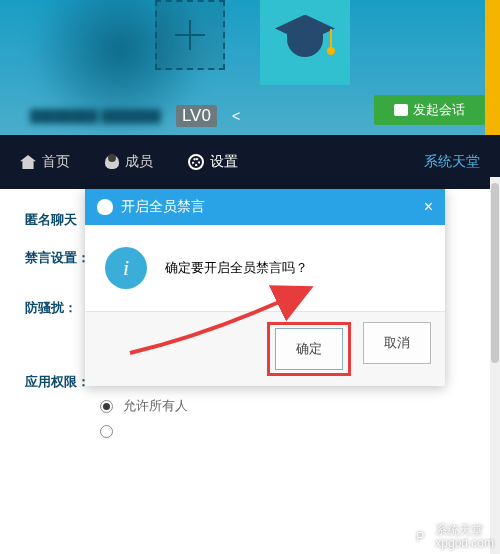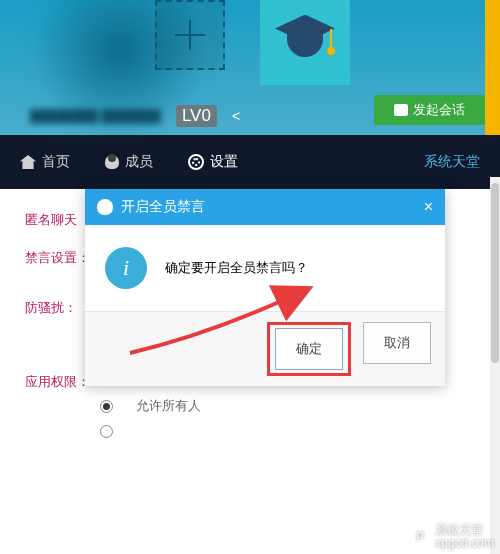--- a/index.html
+++ b/index.html
@@ -33,27 +33,27 @@
 .nav-item.active { color: #fff; text-align: right; }
 .ico-home { width: 16px; height: 14px; background: currentColor; clip-path: polygon(50% 0, 100% 45%, 85% 45%, 85% 100%, 15% 100%, 15% 45%, 0 45%); }
 .ico-user { width: 14px; height: 14px; background: currentColor; border-radius: 50% 50% 40% 40%; position: relative; }
 .ico-user::before { content: ""; position: absolute; top: -1px; left: 3px; width: 8px; height: 8px; background: #3e3e3e; border-radius: 50%; }
 .ico-gear { width: 16px; height: 16px; border: 2px solid currentColor; border-radius: 50%; position: relative; }
 .ico-gear::before { content: ""; position: absolute; inset: 2px; border: 2px dotted currentColor; border-radius: 50%; }
 .nav-edit { margin-left: auto; color: #4db4e6; cursor: pointer; }
 
 .content { padding: 20px 25px; color: #666; font-size: 13px; position: relative; }
 .row { display: flex; align-items: flex-start; margin-bottom: 18px; }
-.row-label { width: 75px; color: #be185d; flex-shrink: 0; padding-top: 2px; }
+.row-label { width: 75px; color: #0c4a6e; flex-shrink: 0; padding-top: 2px; font-weight: bold; }
 .row-body { flex: 1; }
 .check-line { display: flex; align-items: center; gap: 6px; margin-bottom: 10px; }
 .chk { width: 14px; height: 14px; border: 1px solid #4db4e6; background: #fff; display: inline-flex; align-items: center; justify-content: center; cursor: pointer; }
 .chk.on { background: #3aa840; border-color: #3aa840; color: #fff; font-size: 11px; }
 .chk.off { border-color: #bbb; }
-.radio-line { display: flex; align-items: center; gap: 23px; margin-bottom: 10px; margin-top: 4px; }
+.radio-line { display: flex; align-items: center; gap: 10px; margin-bottom: 10px; margin-top: 4px; }
 .rdo { width: 13px; height: 13px; border: 1px solid #888; border-radius: 50%; display: inline-flex; align-items: center; justify-content: center; cursor: pointer; }
 .rdo.on::after { content: ""; width: 7px; height: 7px; background: #3a3a3a; border-radius: 50%; }
 
 .highlight-box { border: 3px solid #e63c3c; padding: 4px 6px; display: inline-flex; align-items: center; gap: 6px; }
 
 .dialog-overlay { position: absolute; left: 85px; top: 189px; width: 360px; background: #fff; box-shadow: 0 2px 12px rgba(0,0,0,0.25); z-index: 100; }
 .dlg-title { background: #29a2e6; color: #fff; height: 36px; display: flex; align-items: center; padding: 0 12px; font-size: 14px; }
 .dlg-title .penguin { width: 16px; height: 16px; background: #fff; border-radius: 50% 50% 45% 45%; margin-right: 8px; position: relative; }
 .dlg-title .close-x { margin-left: auto; font-size: 16px; cursor: pointer; }
 .dlg-body { padding: 22px 20px; display: flex; align-items: center; gap: 18px; }

